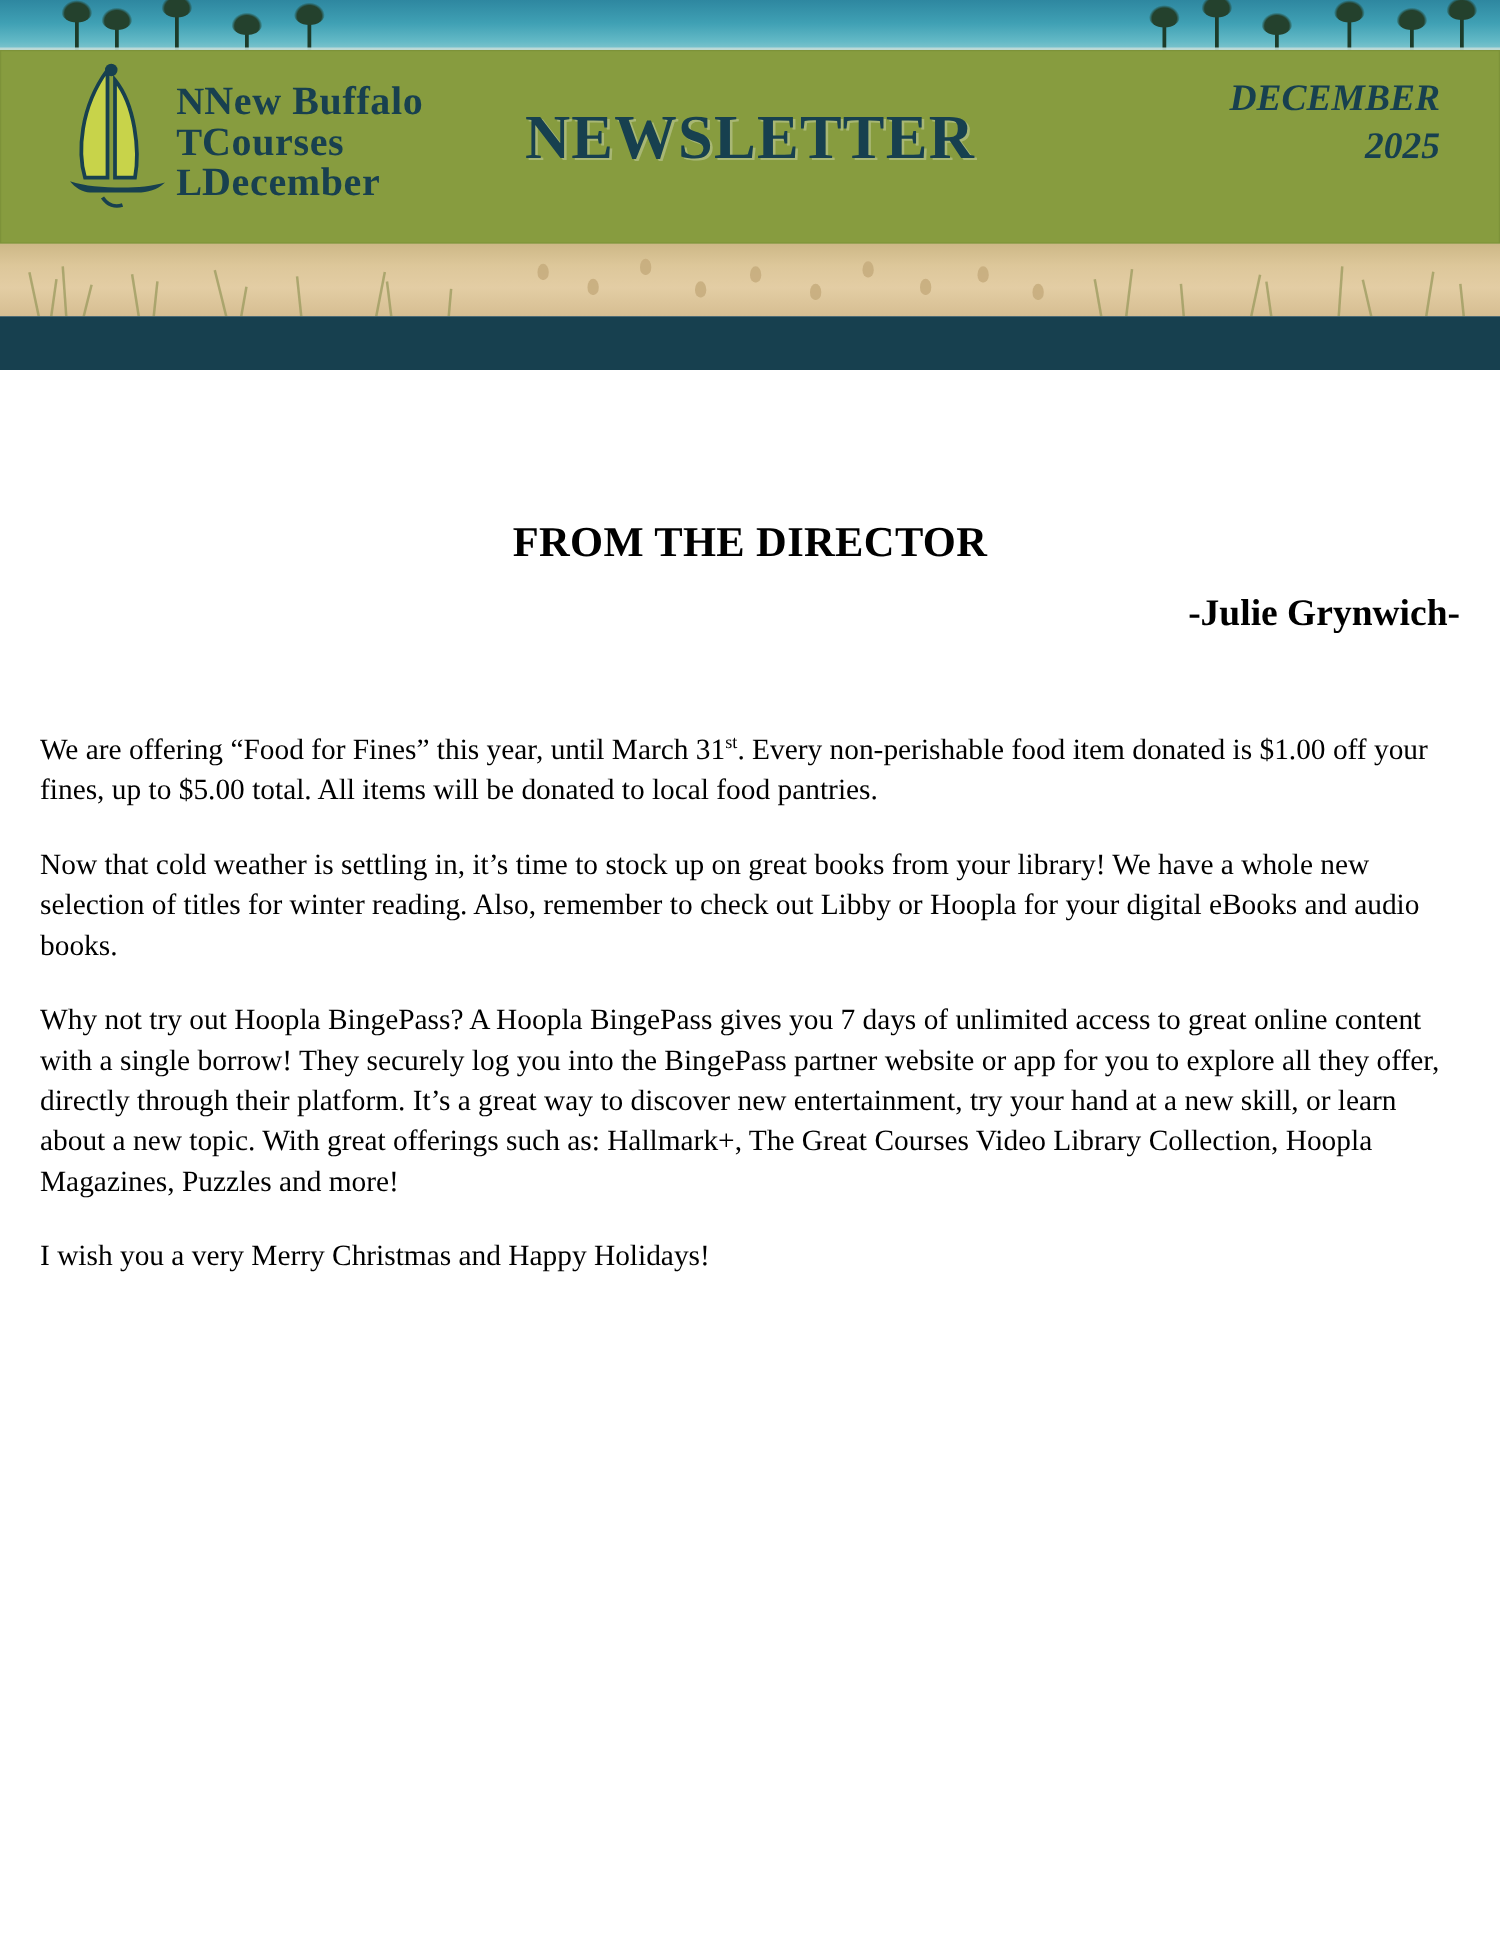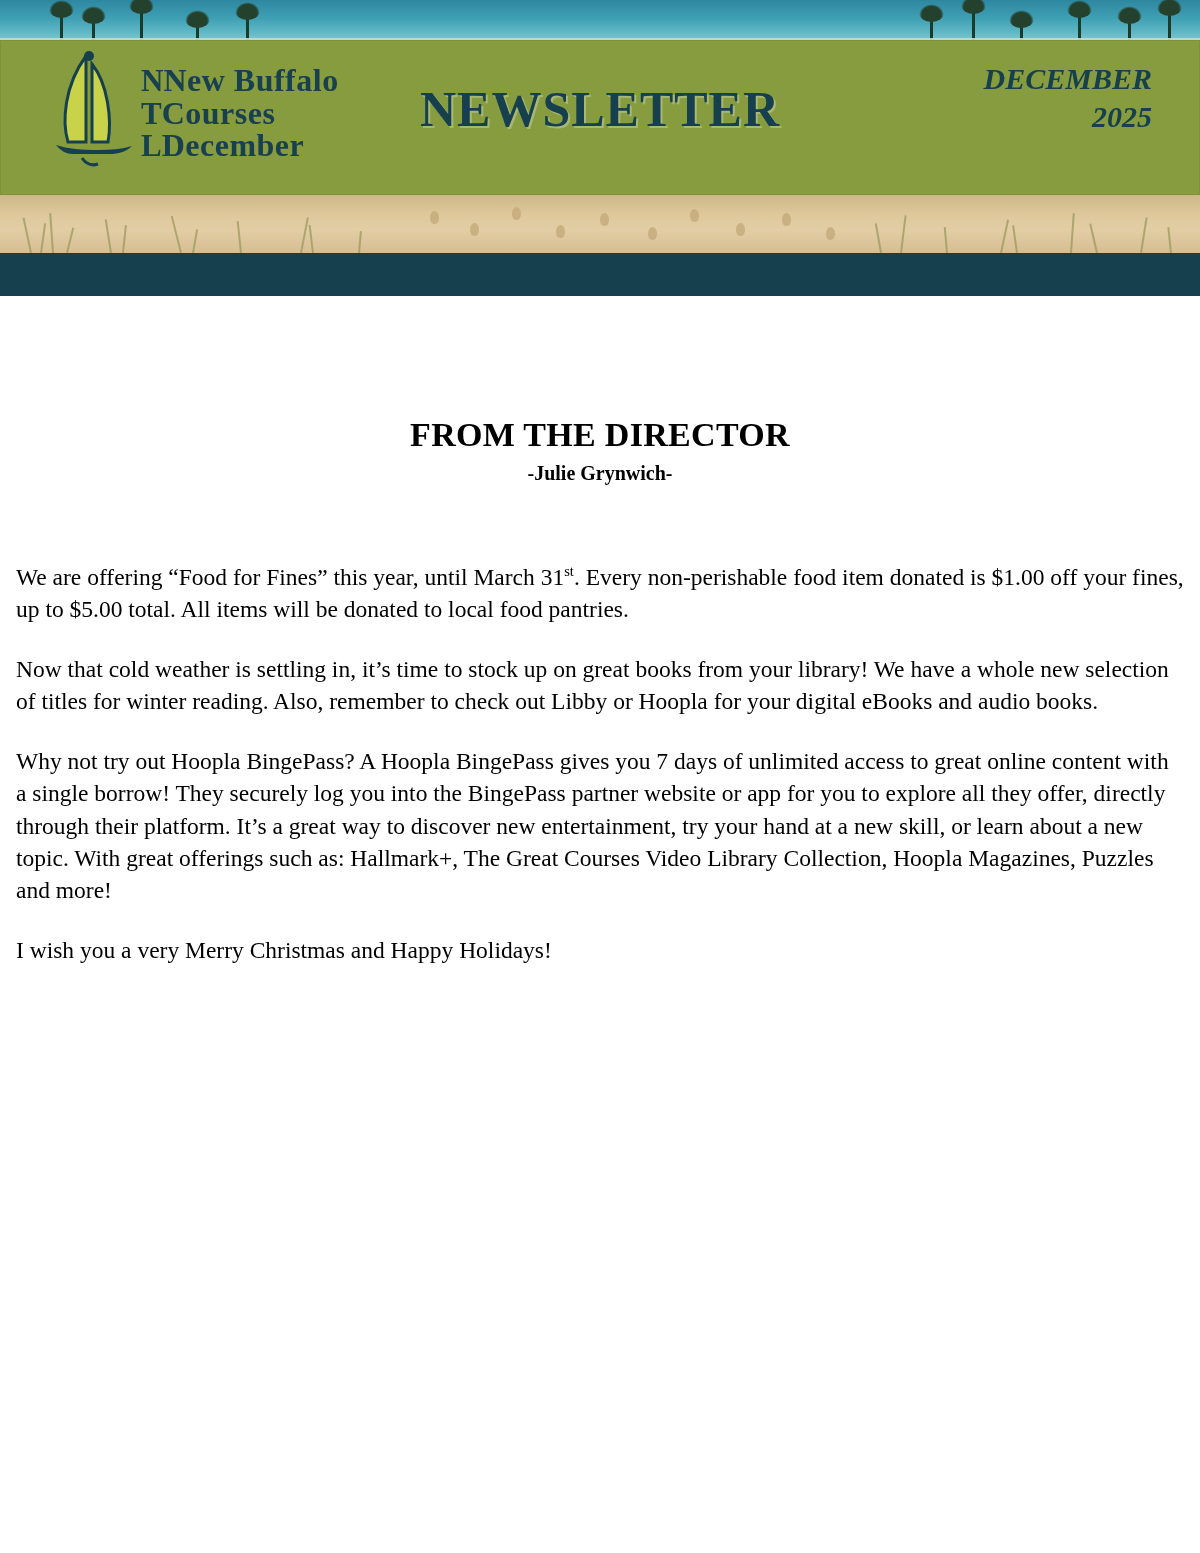--- a/index.html
+++ b/index.html
@@ -155,33 +155,33 @@
     font-style: italic;
     font-weight: bold;
     font-size: 30px;
     line-height: 1.25;
     color: #17404f;
   }
 
   
   .page {
     position: relative;
-    padding: 0 16px;
+    padding: 0 32px;
   }
   .section-title {
     margin-top: 120px;
     text-align: center;
     font-size: 34px;
     font-weight: bold;
     letter-spacing: .3px;
   }
   .section-subtitle {
-    margin-top: 8px;
-    text-align: center;
-    font-size: 20px;
+    margin-top: 20px;
+    text-align: right;
+    font-size: 30px;
     font-weight: bold;
   }
   .article {
     margin-top: 76px;
   }
   .article p {
     margin: 0 0 27px 0;
     font-size: 23.5px;
     line-height: 1.38;
     text-align: left;

